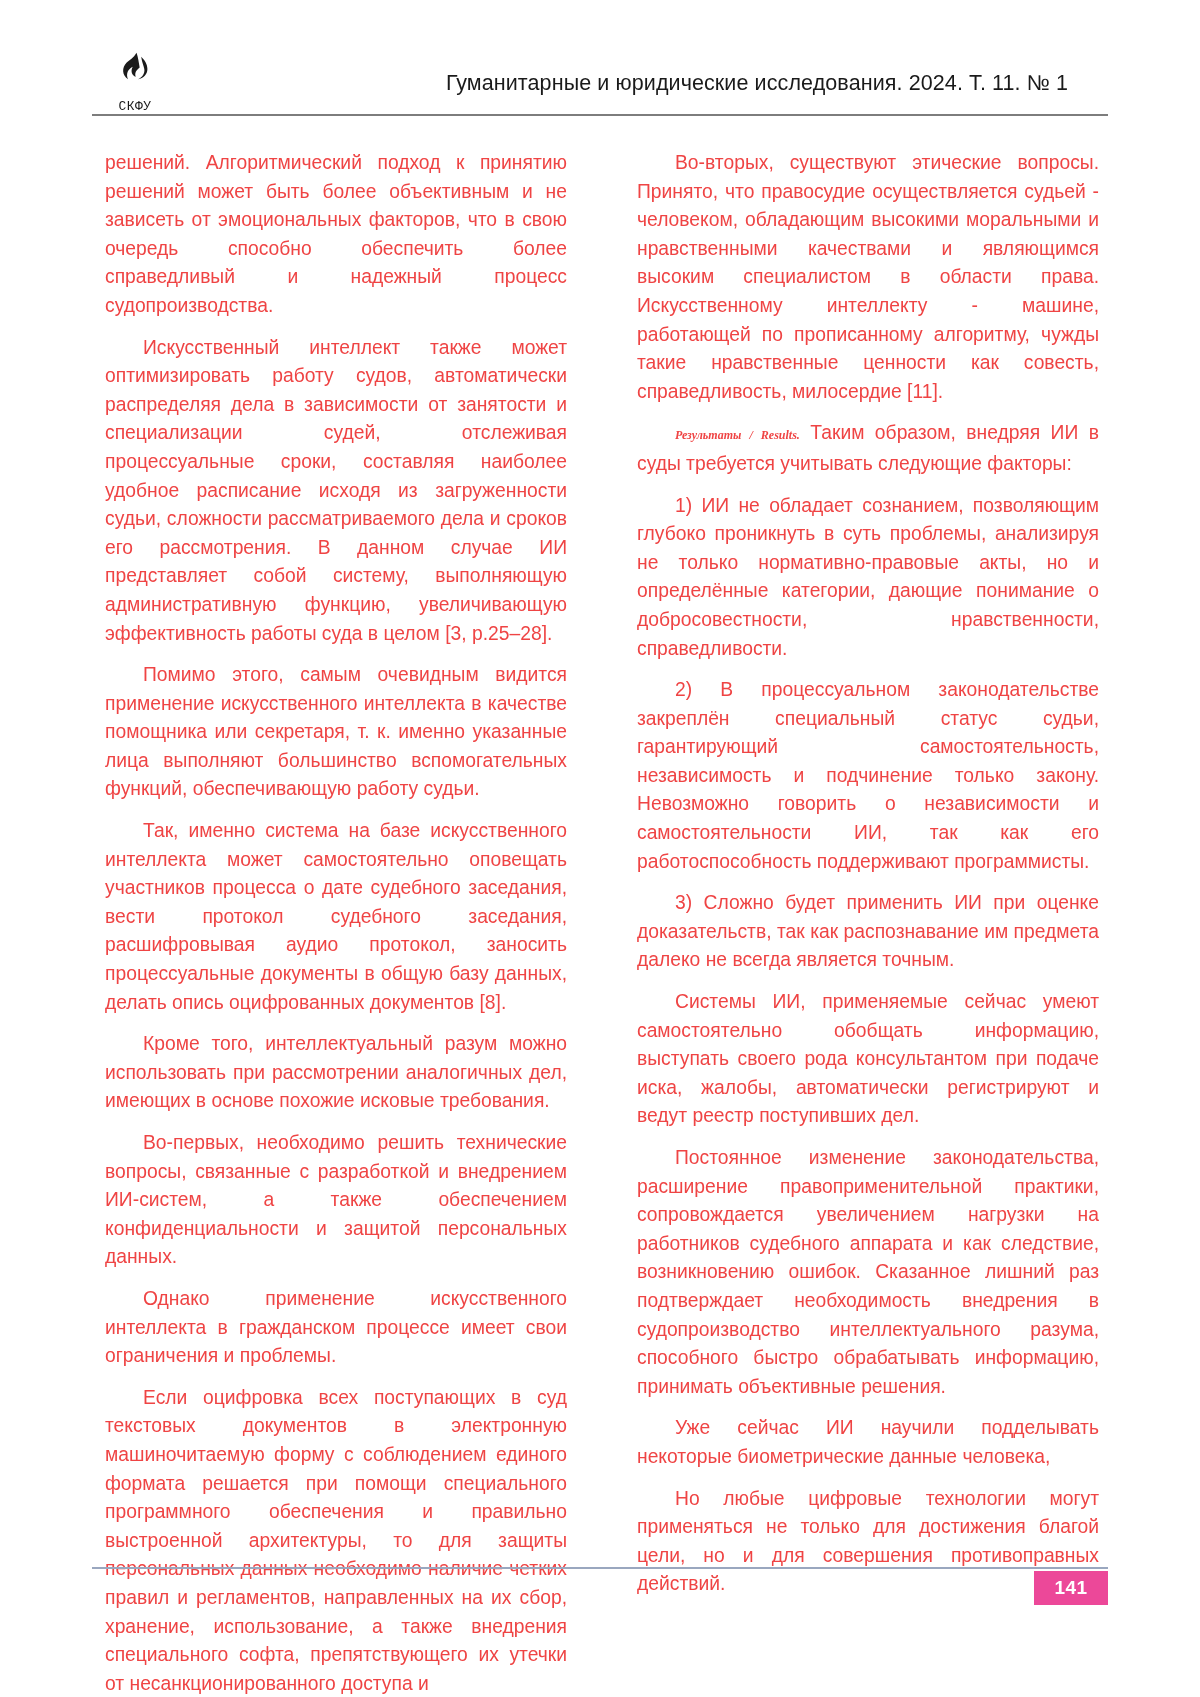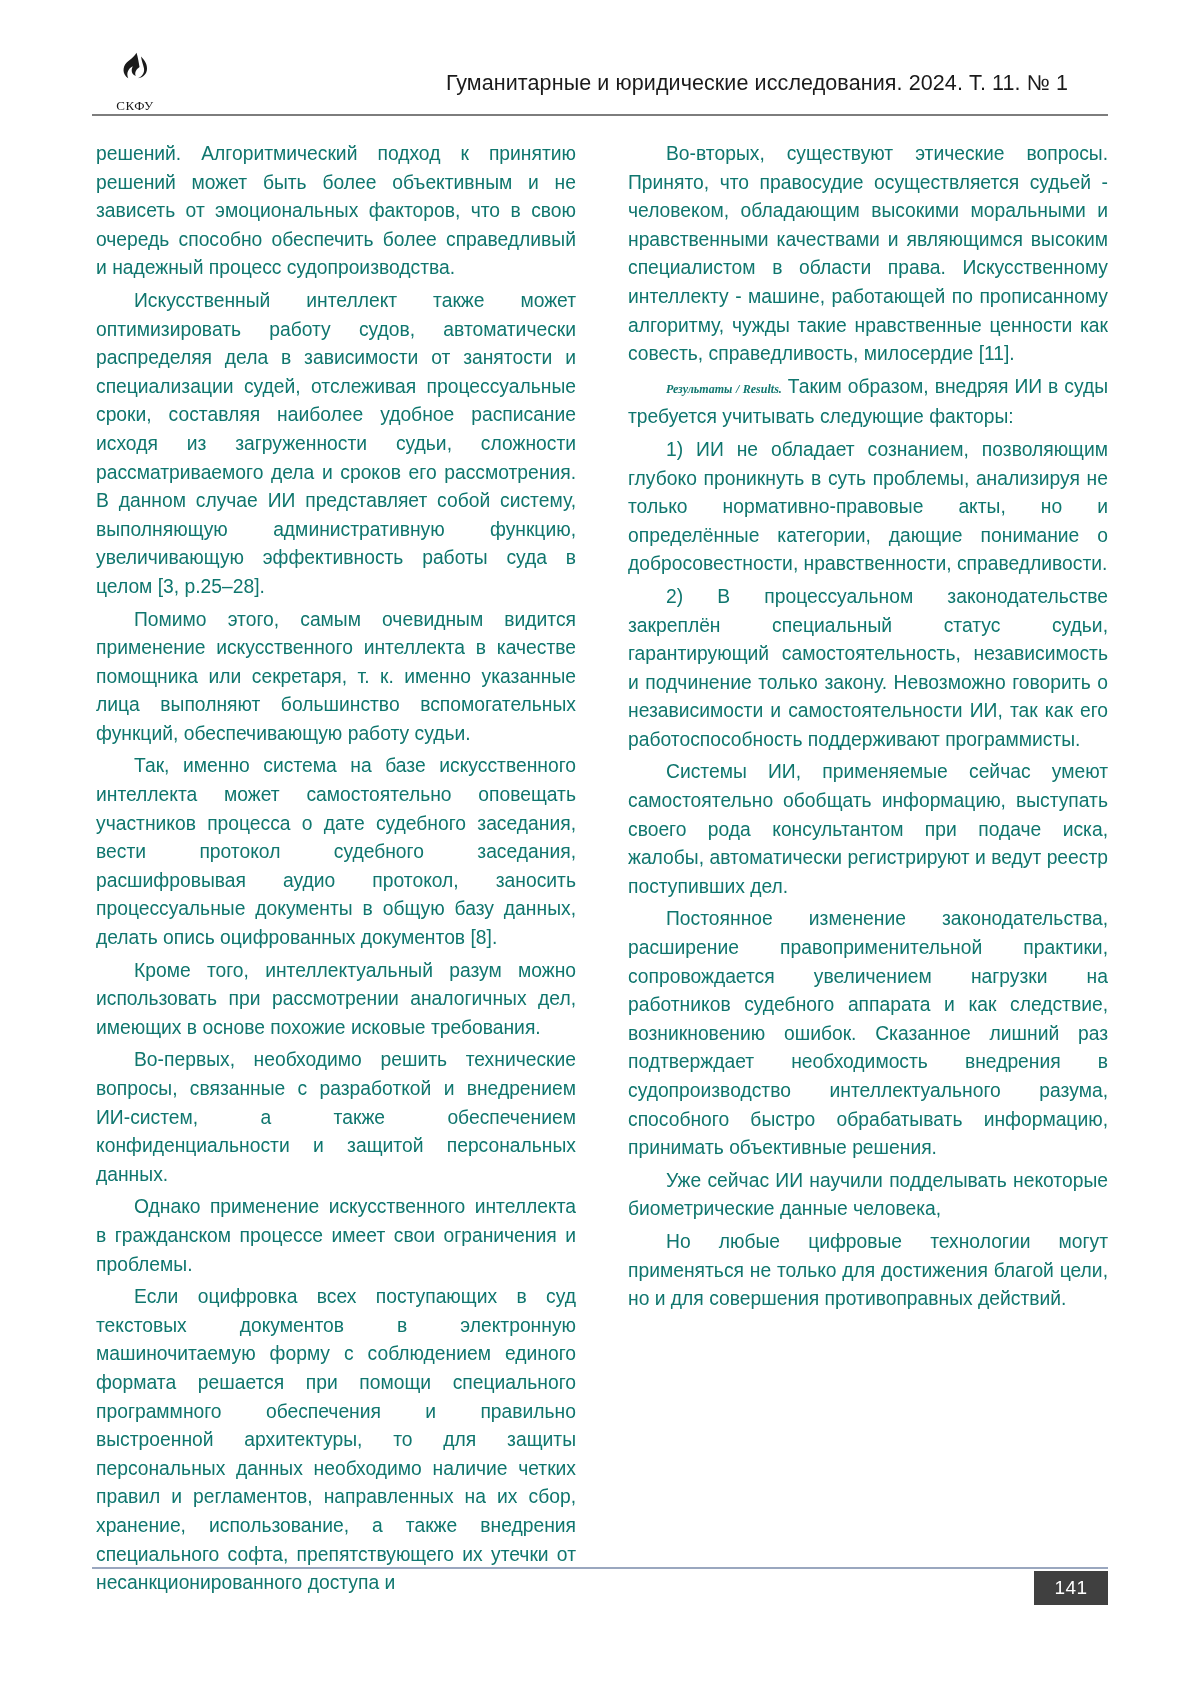--- a/index.html
+++ b/index.html
@@ -43,21 +43,21 @@
   .logo-mark {
     width: 44px;
     height: 40px;
     display: block;
   }
   .logo-text {
     font-size: 13px;
     letter-spacing: 0.5px;
     color: #1a1a1a;
     margin-top: 16px;
-    font-family: Liberation Serif, serif;
+    font-family: Liberation Mono, monospace;
   }
   .header-title {
     flex: 1 1 auto;
     text-align: right;
     font-size: 21.5px;
     color: #1a1a1a;
     letter-spacing: 0.1px;
     padding-right: 40px;
   }
   .header-rule {
@@ -77,28 +77,28 @@
     right: 92px;
     height: 1330px;
     display: flex;
     gap: 44px;
   }
   .col {
     width: 488px;
     flex: 0 0 488px;
   }
   p.par {
-    margin: 4px;
+    margin: 13px;
     font-size: 19.3px;
     line-height: 28.6px;
     text-align: justify;
     text-justify: inter-word;
     text-indent: 38px;
     hyphens: manual;
-    color: #0f766e;
+    color: #ef4444;
   }
   p.par.noindent { text-indent: 0; }
   .runin {
     font-weight: bold;
     font-style: italic;
     font-family: "Liberation Serif", serif;
     font-size: 12px;
   }
 
   
@@ -109,27 +109,27 @@
     right: 92px;
     height: 2px;
     background: #9aa7bf;
   }
   .page-number-box {
     position: absolute;
     bottom: 92px;
     right: 92px;
     min-width: 74px;
     height: 34px;
-    background: #404040;
+    background: #ec4899;
     color: #ffffff;
     display: flex;
     align-items: center;
     justify-content: center;
     font-size: 19px;
-    font-weight: normal;
+    font-weight: bold;
     letter-spacing: 0.5px;
   }
 </style>
 </head>
 <body>
 
 <div class="page">
 
   <div class="header">
     <div class="logo">
@@ -154,20 +154,21 @@
       <p class="par">Во-первых, необходимо решить технические вопросы, связанные с разработкой и внедрением ИИ-систем, а также обеспечением конфиденциальности и защитой персональных данных.</p>
       <p class="par">Однако применение искусственного интеллекта в гражданском процессе имеет свои ограничения и проблемы.</p>
       <p class="par">Если оцифровка всех поступающих в суд текстовых документов в электронную машиночитаемую форму с соблюдением единого формата решается при помощи специального программного обеспечения и правильно выстроенной архитектуры, то для защиты персональных данных необходимо наличие четких правил и регламентов, направленных на их сбор, хранение, использование, а также внедрения специального софта, препятствующего их утечки от несанкционированного доступа и</p>
     </div>
 
     <div class="col">
       <p class="par">Во-вторых, существуют этические вопросы. Принято, что правосудие осуществляется судьей - человеком, обладающим высокими моральными и нравственными качествами и являющимся высоким специалистом в области права. Искусственному интеллекту - машине, работающей по прописанному алгоритму, чужды такие нравственные ценности как совесть, справедливость, милосердие [11].</p>
       <p class="par"><span class="runin">Результаты / Results.</span><span> Таким образом, внедряя ИИ в суды требуется учитывать следующие факторы:</span></p>
       <p class="par">1) ИИ не обладает сознанием, позволяющим глубоко проникнуть в суть проблемы, анализируя не только нормативно-правовые акты, но и определённые категории, дающие понимание о добросовестности, нравственности, справедливости.</p>
       <p class="par">2) В процессуальном законодательстве закреплён специальный статус судьи, гарантирующий самостоятельность, независимость и подчинение только закону. Невозможно говорить о независимости и самостоятельности ИИ, так как его работоспособность поддерживают программисты.</p>
+      <p class="par">3) Сложно будет применить ИИ при оценке доказательств, так как распознавание им предмета далеко не всегда является точным.</p>
       <p class="par">Системы ИИ, применяемые сейчас умеют самостоятельно обобщать информацию, выступать своего рода консультантом при подаче иска, жалобы, автоматически регистрируют и ведут реестр поступивших дел.</p>
       <p class="par">Постоянное изменение законодательства, расширение правоприменительной практики, сопровождается увеличением нагрузки на работников судебного аппарата и как следствие, возникновению ошибок. Сказанное лишний раз подтверждает необходимость внедрения в судопроизводство интеллектуального разума, способного быстро обрабатывать информацию, принимать объективные решения.</p>
       <p class="par">Уже сейчас ИИ научили подделывать некоторые биометрические данные человека,</p>
       <p class="par">Но любые цифровые технологии могут применяться не только для достижения благой цели, но и для совершения противоправных действий.</p>
     </div>
 
   </div>
 
   <div class="footer-rule"></div>
   <div class="page-number-box">141</div>

